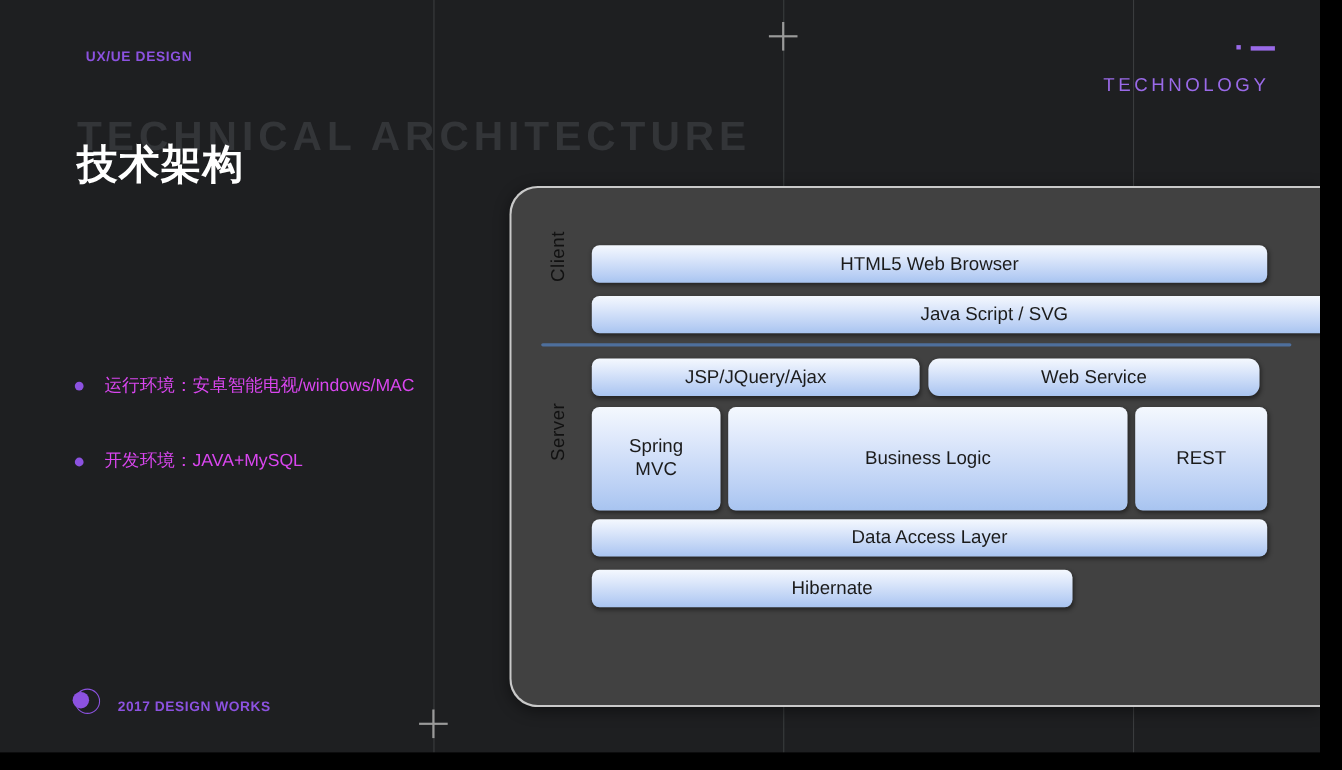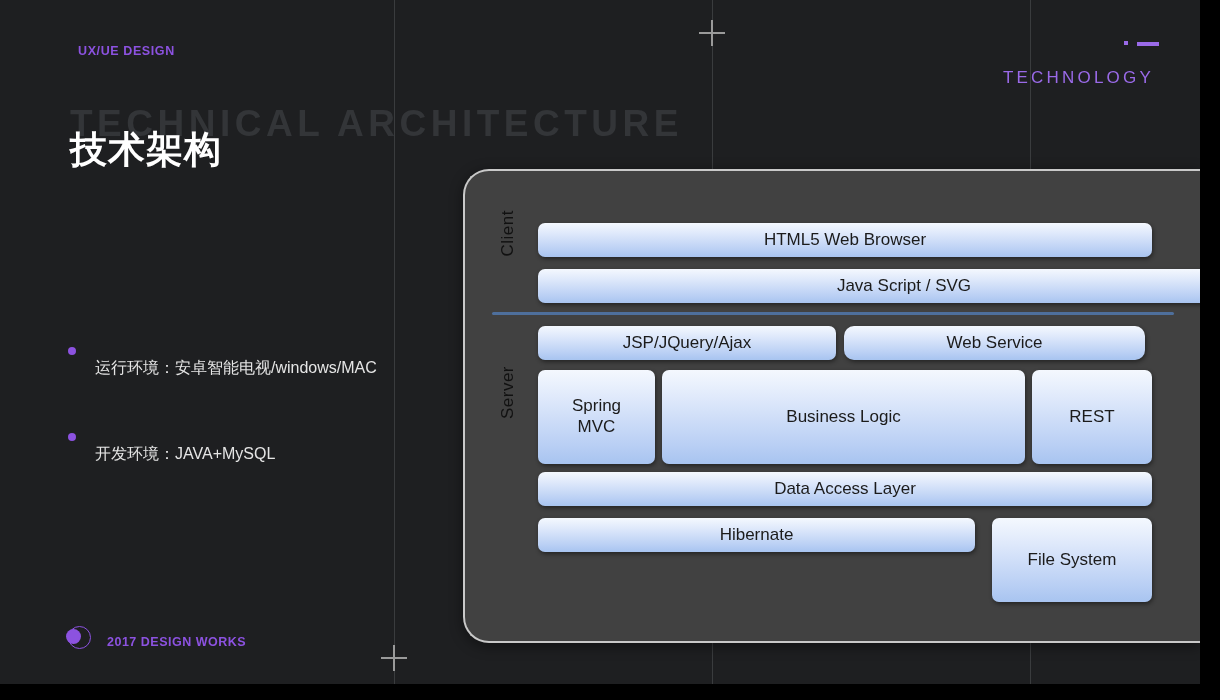--- a/index.html
+++ b/index.html
@@ -126,24 +126,23 @@
     width: 8px;
     height: 8px;
     border-radius: 50%;
     background: #8c52e0;
     margin-top: 7px;
     margin-right: 19px;
     flex: 0 0 auto;
   }
   .bullet-text {
     font-size: 16px;
-    color: #e5e5e5;
+    color: #d946ef;
     line-height: 1.35;
     white-space: nowrap;
-    margin-top: 17px;
   }
 
   
   .footer {
     position: absolute;
     left: 68px;
     top: 626px;
     display: flex;
     align-items: flex-end;
   }
@@ -276,16 +275,15 @@
 
     <div class="box tall" style="left:73px; top:199px; width:117px; height:94px; white-space:pre-line;">Spring
 MVC</div>
     <div class="box tall" style="left:197px; top:199px; width:363px; height:94px;">Business Logic</div>
     <div class="box" style="left:73px; top:301px; width:614px; height:34px;">Data Access Layer</div>
 
     <div class="box tall" style="left:567px; top:199px; width:120px; height:94px;">REST</div>
 
     <div class="box" style="left:73px; top:347px; width:437px; height:34px;">Hibernate</div>
 
-    <div class="box tall" style="left:527px; top:347px; width:160px; height:84px;">File System</div>
 
   </div>
 </div>
 
 </body></html>

